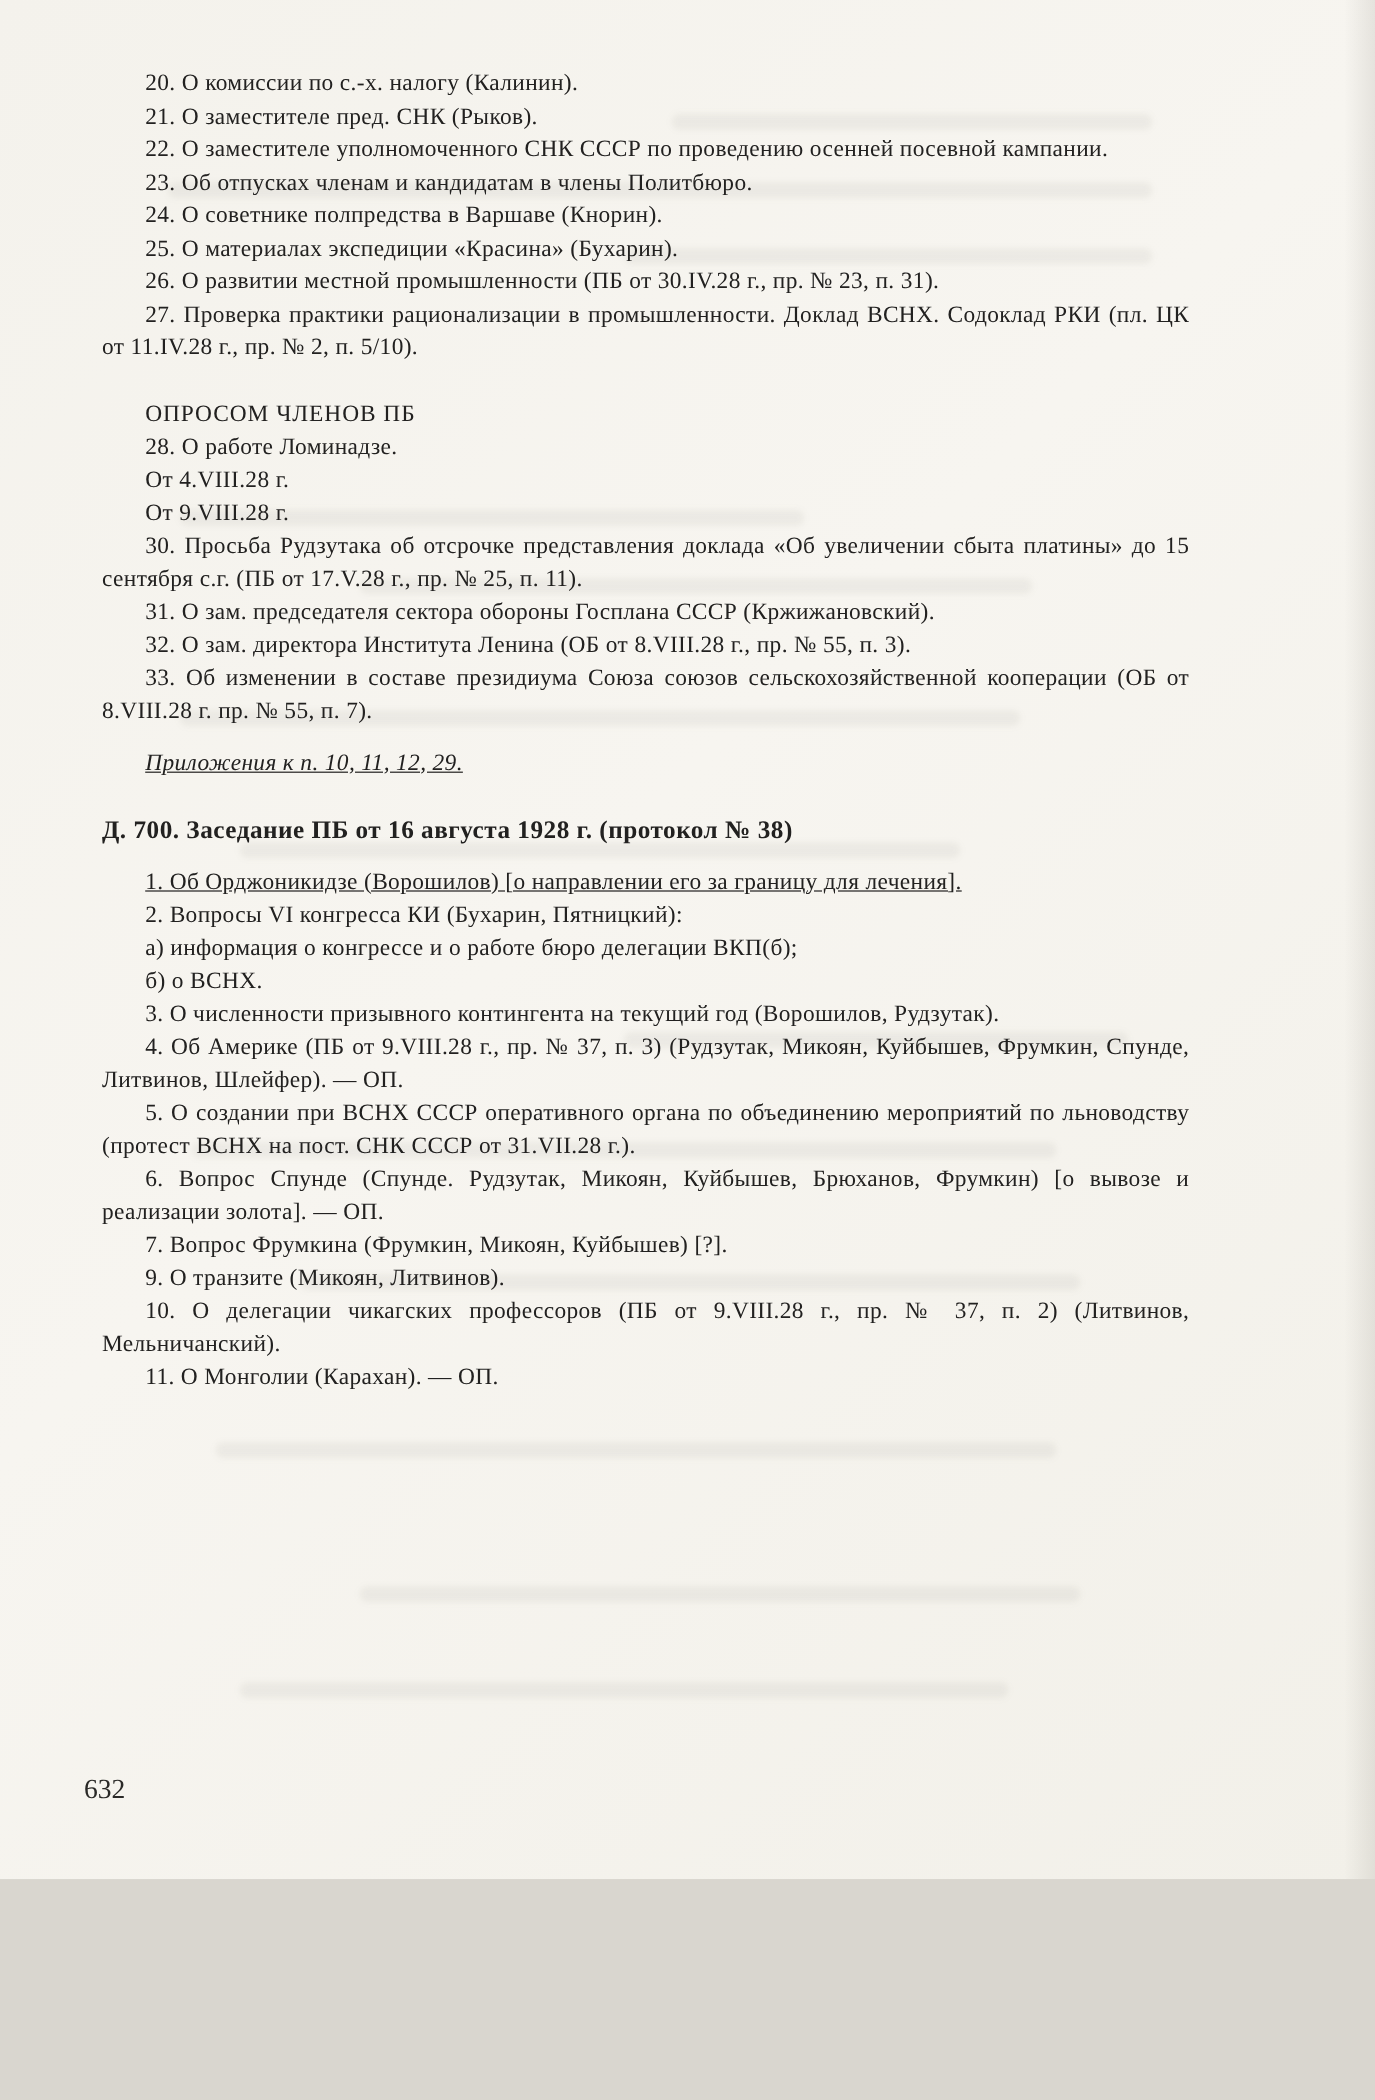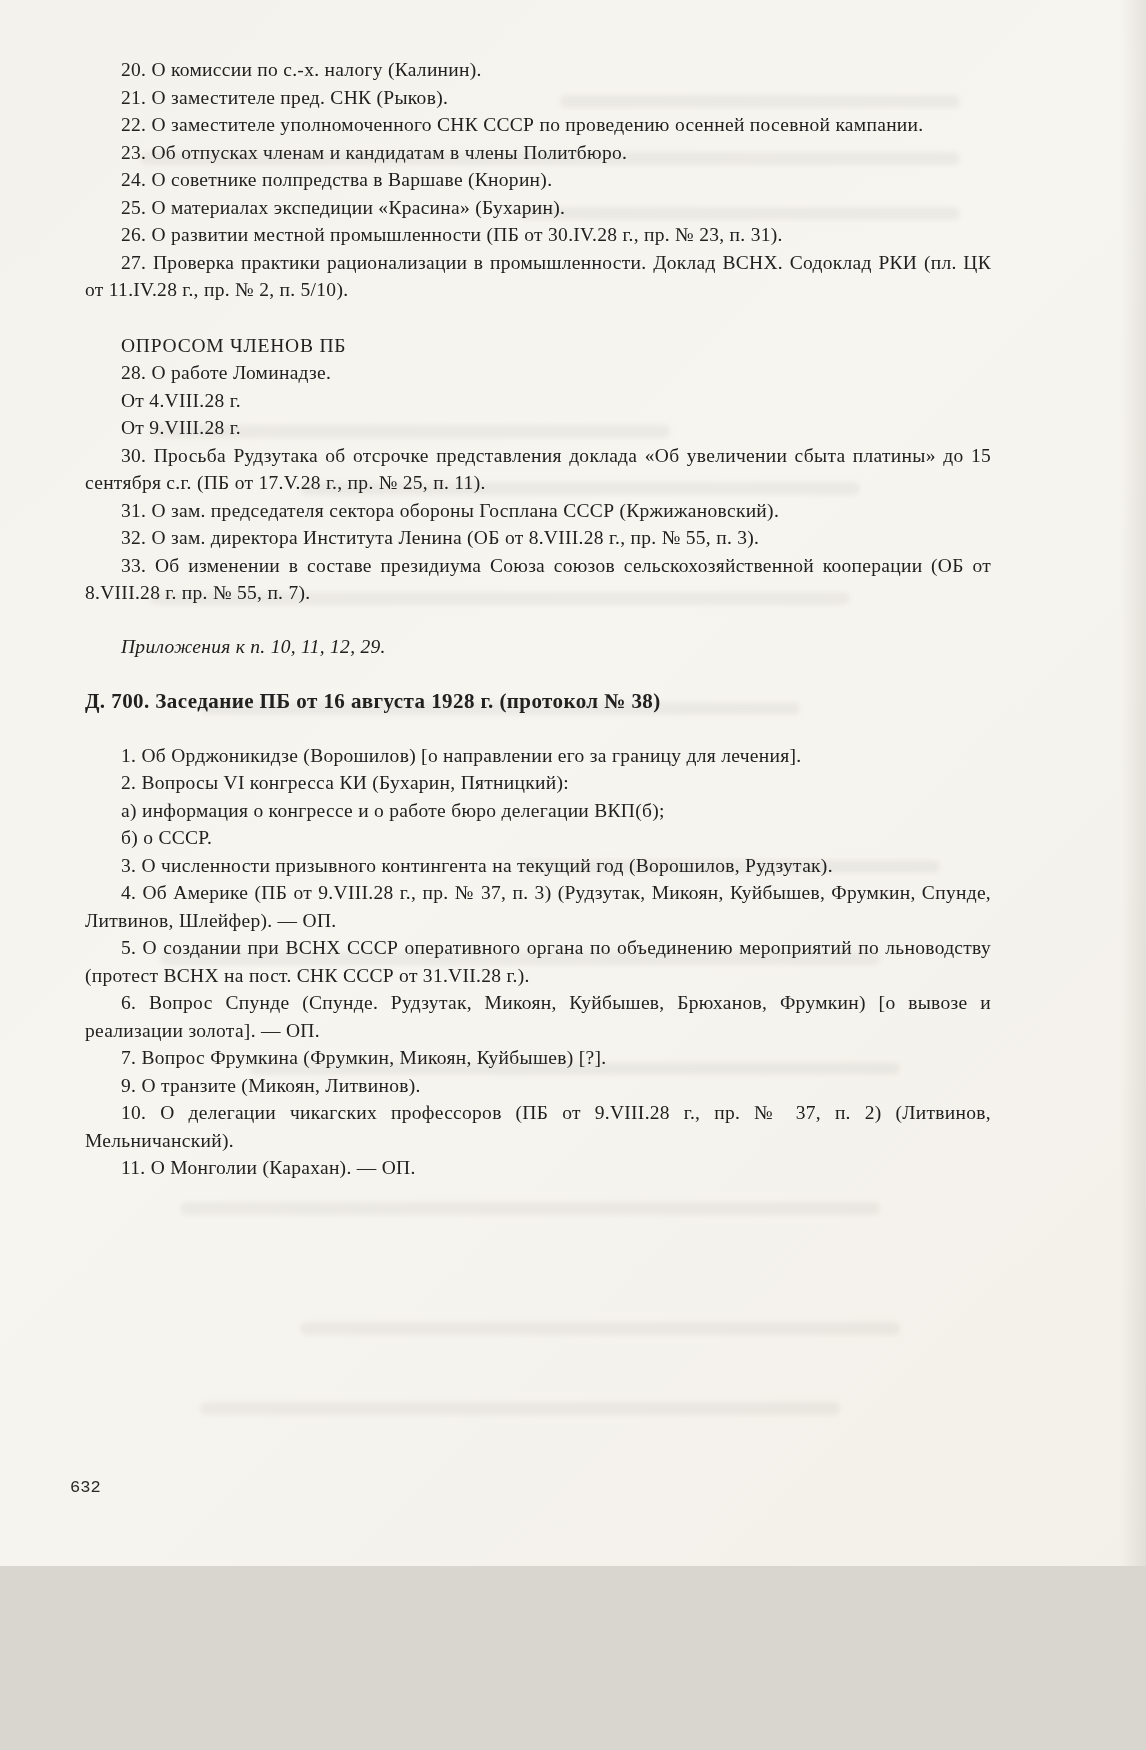--- a/index.html
+++ b/index.html
@@ -29,28 +29,27 @@
   .para { text-indent: 36px; }
   .caps { letter-spacing: 0.04em; }
   .heading {
     font-weight: bold;
     font-size: 21px;
     text-indent: 0;
     letter-spacing: 0.02em;
   }
   .italic { font-style: italic; }
   .mt-lg { margin-top: 28px; }
-  .mt-md { margin-top: 26px; }
+  .mt-md { margin-top: 16px; text-decoration: underline; }
   .page-number {
     position: absolute;
     left: 70px;
     top: 1478px;
-    font-size: 17px;
+    font-size: 23px;
     color: #2a2927;
-    font-family: Liberation Mono, monospace;
   }
   
   .bleed {
     position: absolute;
     height: 13px;
     background: rgba(100, 94, 82, 0.07);
     filter: blur(2.5px);
     border-radius: 6px;
     pointer-events: none;
   }
@@ -110,21 +109,21 @@
       <p class="para">От 9.VIII.28 г.</p>
       <p class="para">30. Просьба Рудзутака об отсрочке представления доклада «Об увеличении сбыта платины» до 15 сентября с.г. (ПБ от 17.V.28 г., пр. № 25, п. 11).</p>
       <p class="para">31. О зам. председателя сектора обороны Госплана СССР (Кржижановский).</p>
       <p class="para">32. О зам. директора Института Ленина (ОБ от 8.VIII.28 г., пр. № 55, п. 3).</p>
       <p class="para">33. Об изменении в составе президиума Союза союзов сельскохозяйственной кооперации (ОБ от 8.VIII.28 г. пр. № 55, п. 7).</p>
       <p class="para italic mt-md">Приложения к п. 10, 11, 12, 29.</p>
       <p class="para heading mt-lg">Д. 700. Заседание ПБ от 16 августа 1928 г. (протокол № 38)</p>
       <p class="para mt-md">1. Об Орджоникидзе (Ворошилов) [о направлении его за границу для лечения].</p>
       <p class="para">2. Вопросы VI конгресса КИ (Бухарин, Пятницкий):</p>
       <p class="para">а) информация о конгрессе и о работе бюро делегации ВКП(б);</p>
-      <p class="para">б) о СССР.</p>
+      <p class="para">б) о ВСНХ.</p>
       <p class="para">3. О численности призывного контингента на текущий год (Ворошилов, Рудзутак).</p>
       <p class="para">4. Об Америке (ПБ от 9.VIII.28 г., пр. № 37, п. 3) (Рудзутак, Микоян, Куйбышев, Фрумкин, Спунде, Литвинов, Шлейфер). — ОП.</p>
       <p class="para">5. О создании при ВСНХ СССР оперативного органа по объединению мероприятий по льноводству (протест ВСНХ на пост. СНК СССР от 31.VII.28 г.).</p>
       <p class="para">6. Вопрос Спунде (Спунде. Рудзутак, Микоян, Куйбышев, Брюханов, Фрумкин) [о вывозе и реализации золота]. — ОП.</p>
       <p class="para">7. Вопрос Фрумкина (Фрумкин, Микоян, Куйбышев) [?].</p>
       <p class="para">9. О транзите (Микоян, Литвинов).</p>
       <p class="para">10. О делегации чикагских профессоров (ПБ от 9.VIII.28 г., пр. № 37, п. 2) (Литвинов, Мельничанский).</p>
       <p class="para">11. О Монголии (Карахан). — ОП.</p>
     </div>
 

